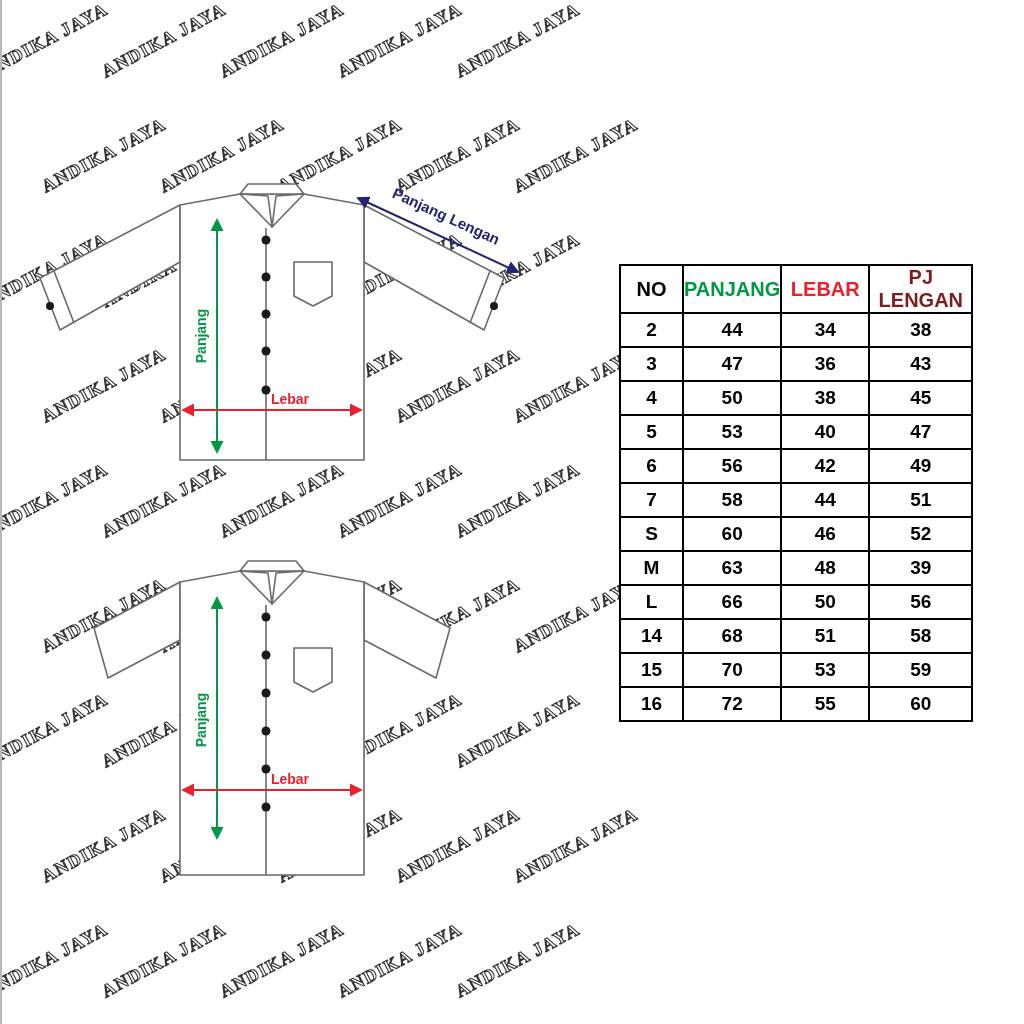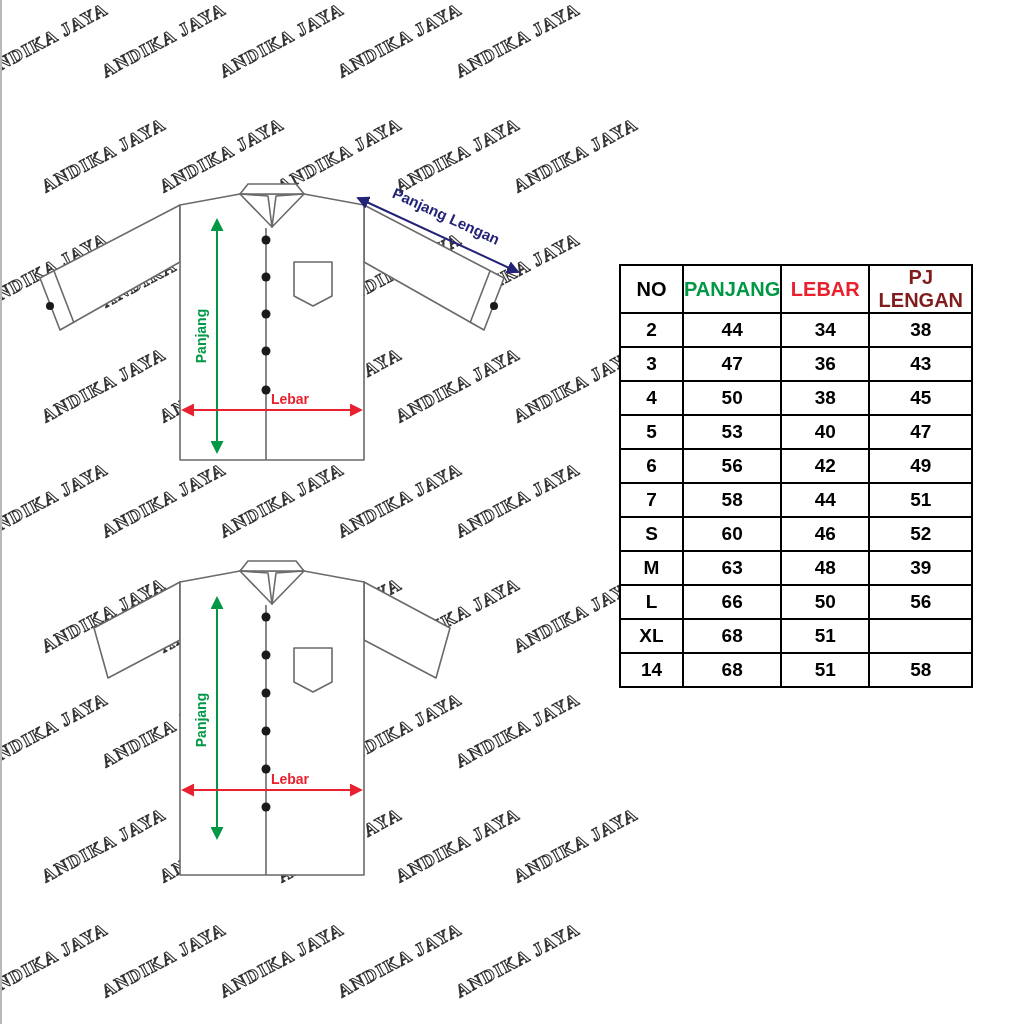--- a/index.html
+++ b/index.html
@@ -245,28 +245,34 @@
           <td>48</td>
           <td>39</td>
         </tr>
         <tr>
           <td>L</td>
           <td>66</td>
           <td>50</td>
           <td>56</td>
         </tr>
         <tr>
-          <td>XL</td>
-          <td>68</td>
-          <td>51</td>
-          <td></td>
-        </tr>
-        <tr>
           <td>14</td>
           <td>68</td>
           <td>51</td>
           <td>58</td>
         </tr>
+        <tr>
+          <td>15</td>
+          <td>70</td>
+          <td>53</td>
+          <td>59</td>
+        </tr>
+        <tr>
+          <td>16</td>
+          <td>72</td>
+          <td>55</td>
+          <td>60</td>
+        </tr>
       </tbody>
   </table>
 
 
 </div>
 
 </body></html>

